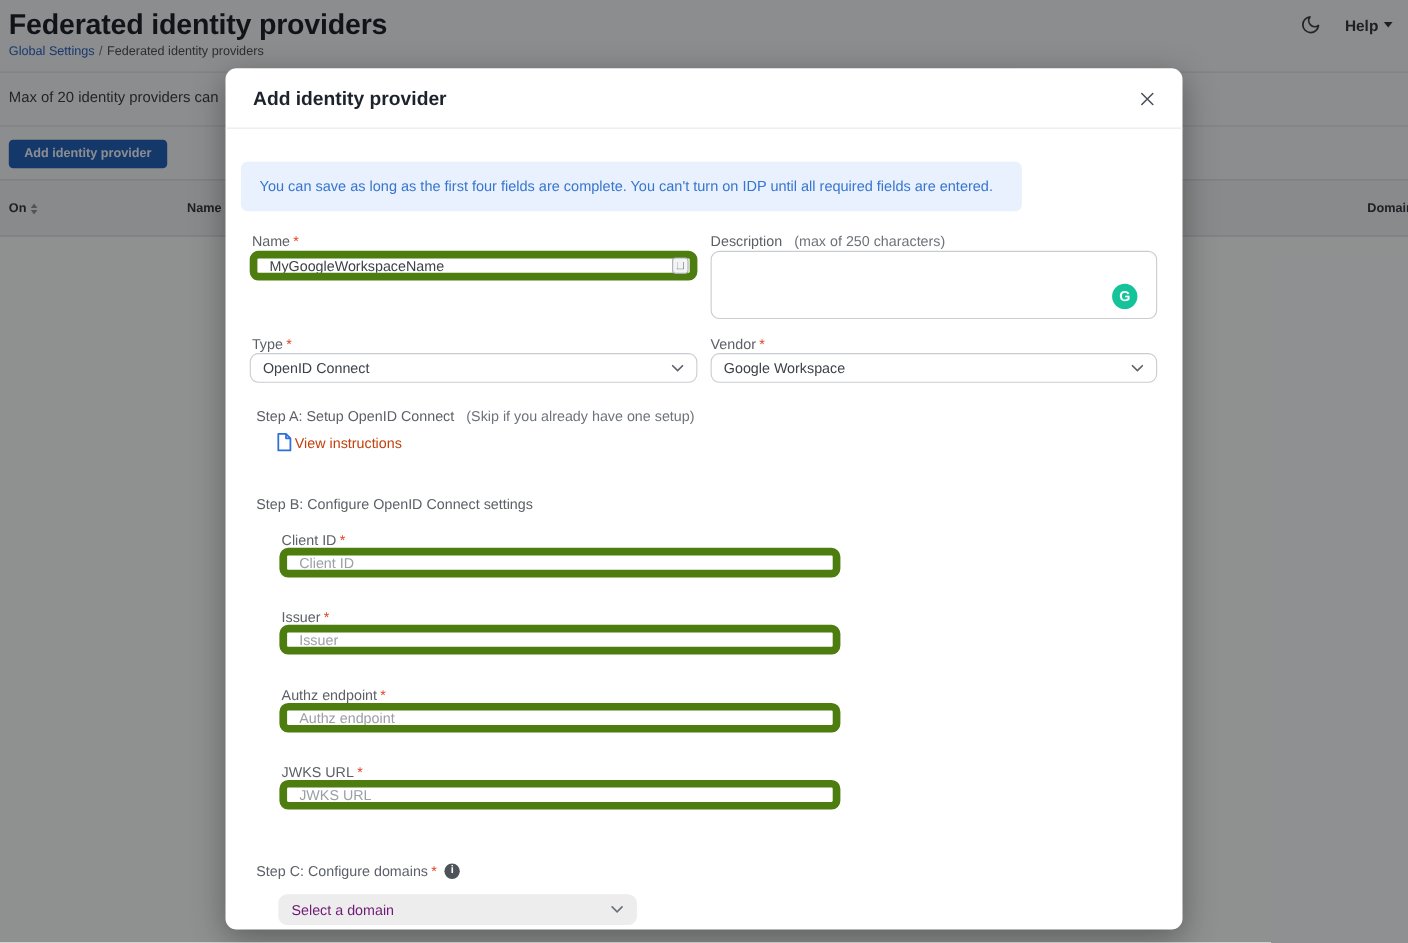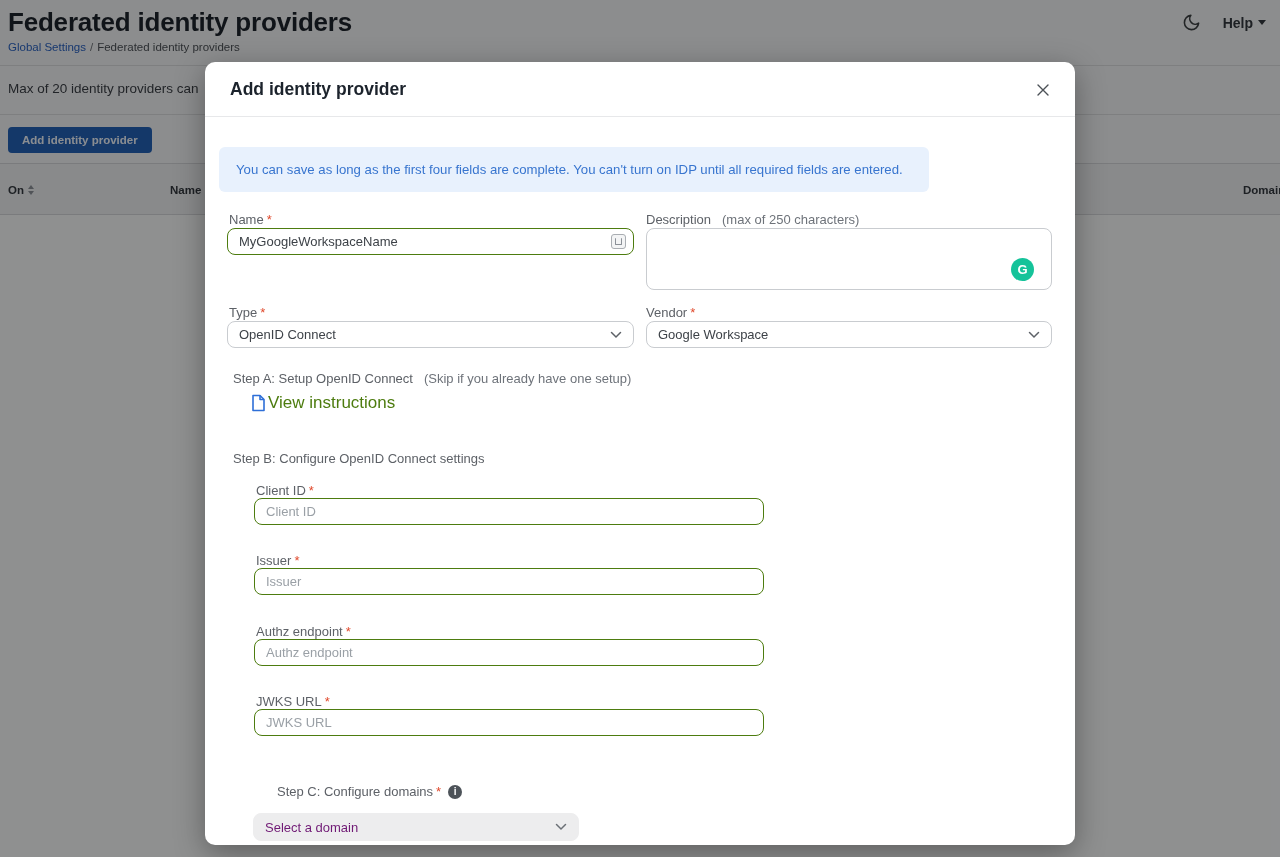--- a/index.html
+++ b/index.html
@@ -41,37 +41,37 @@
   .modal-title { position:absolute; left:25px; top:17px; font-size:17.5px; font-weight:bold; color:#1c232c; }
   .close-btn { position:absolute; right:22px; top:18px; width:20px; height:20px; cursor:pointer; background:none; border:none; padding:0; }
 
   .banner { position:absolute; left:14px; top:85px; width:710px; height:45px; background:#e8f1fd; border-radius:6px; display:flex; align-items:center; padding-left:17px; }
   .banner-text { font-size:13.2px; color:#3875cf; }
 
   .lbl { position:absolute; font-size:13px; color:#5d6167; white-space:nowrap; }
   .req { color:#e0492c; margin-left:3px; }
   .hint { color:#6e737a; margin-left:11px; }
 
-  .txt-input { position:absolute; height:27px; border:1px solid #4d7c0f; border-radius:8px; background:#fff; font-family:"Liberation Sans", sans-serif; font-size:13px; color:#3d4248; padding:0 16px 0 11px; outline:none; }
+  .txt-input { position:absolute; height:27px; border:7px solid #4d7c0f; border-radius:8px; background:#fff; font-family:"Liberation Sans", sans-serif; font-size:13px; color:#3d4248; padding:0 16px 0 11px; outline:none; }
   .txt-input::placeholder { color:#9aa0a6; }
   .txt-input.no-icon { padding-right:11px; }
 
   .autofill-badge { position:absolute; width:15px; height:15px; border:1px solid #a9adb2; border-radius:3px; background:#f3f4f5; display:flex; align-items:center; justify-content:center; }
   .autofill-badge i { display:block; width:7px; height:7px; border:1px solid #8b9097; border-top:none; border-radius:1px; }
 
   .textarea { position:absolute; border:1px solid #c9ccd0; border-radius:8px; background:#fff; font-family:"Liberation Sans", sans-serif; font-size:13px; color:#3d4248; padding:8px 11px; resize:none; outline:none; }
   .grammarly { position:absolute; width:23px; height:23px; border-radius:50%; background:#15c39a; color:#ffffff; font-size:13px; font-weight:bold; display:flex; align-items:center; justify-content:center; cursor:pointer; }
 
   .select { position:absolute; height:27px; border:1px solid #c9ccd0; border-radius:8px; background:#fff; display:flex; align-items:center; padding:0 11px; font-size:13px; color:#3d4248; cursor:pointer; }
   .select .sel-text { flex:1; white-space:nowrap; overflow:hidden; }
   .select.disabled { background:#ededee; border-color:#ededee; color:#701a75; }
 
   .step-head { position:absolute; font-size:13px; color:#5d6167; white-space:nowrap; display:flex; align-items:center; }
   .link-row { position:absolute; display:flex; align-items:center; gap:2px; cursor:pointer; }
-  .link-text { font-size:17px; color:#4d7c0f; }
+  .link-text { font-size:13px; color:#c2410c; }
   .info-dot { display:inline-flex; align-items:center; justify-content:center; width:14px; height:14px; border-radius:50%; background:#4d5359; color:#fff; font-size:10px; font-weight:bold; margin-left:7px; cursor:pointer; }
 </style>
 </head>
 <body>
 
 <div class="page">
 
   <div class="bg">
 
     <div class="band-title">
@@ -199,21 +199,21 @@
     <div class="lbl" style="left:51px; top:562px;">
       <span>Authz endpoint</span><span class="req">*</span>
     </div>
     <input class="txt-input no-icon" style="left: 49px; top: 577px; width: 510px;" placeholder="Authz endpoint">
 
     <div class="lbl" style="left:51px; top:632px;">
       <span>JWKS URL</span><span class="req">*</span>
     </div>
     <input class="txt-input no-icon" style="left: 49px; top: 647px; width: 510px;" placeholder="JWKS URL">
 
-    <div class="step-head" style="left:28px; top:722px;margin-left:44px;">
+    <div class="step-head" style="left:28px; top:722px;">
       <span>Step C: Configure domains</span>
         <span class="req">*</span>
       <span class="info-dot">i</span>
     </div>
     <div class="select disabled" style="left:48px; top:751px; width:326px; height:28px;">
       <span class="sel-text">Select a domain</span>
       <svg width="12" height="8" viewBox="0 0 12 8">
           <path d="M1.5 1.5 L6 6 L10.5 1.5" fill="none" stroke="#6b7076" stroke-width="1.5" stroke-linecap="round"></path>
         </svg>
     </div>

